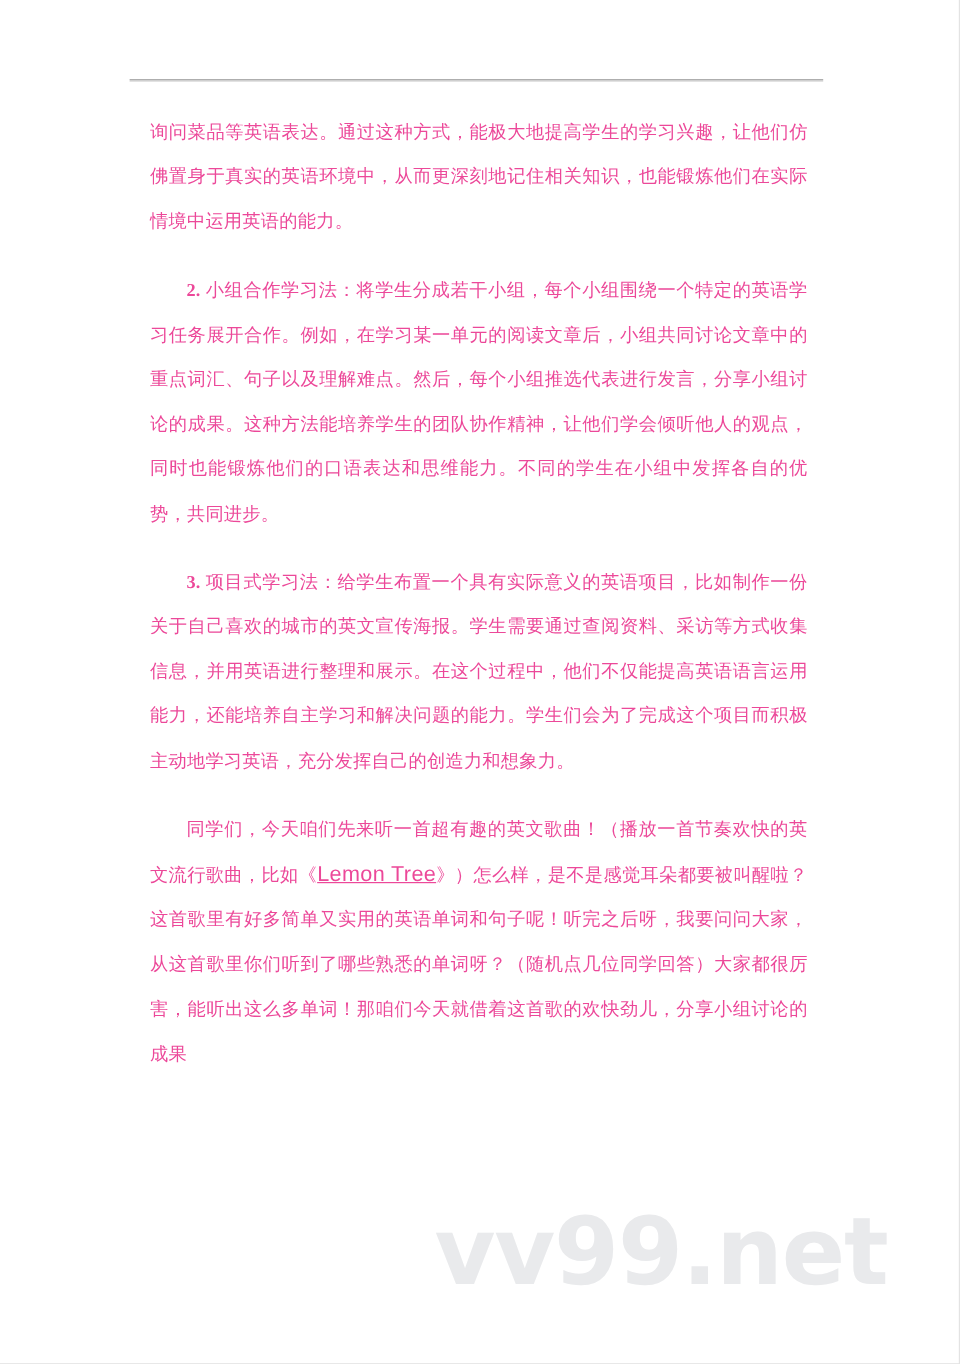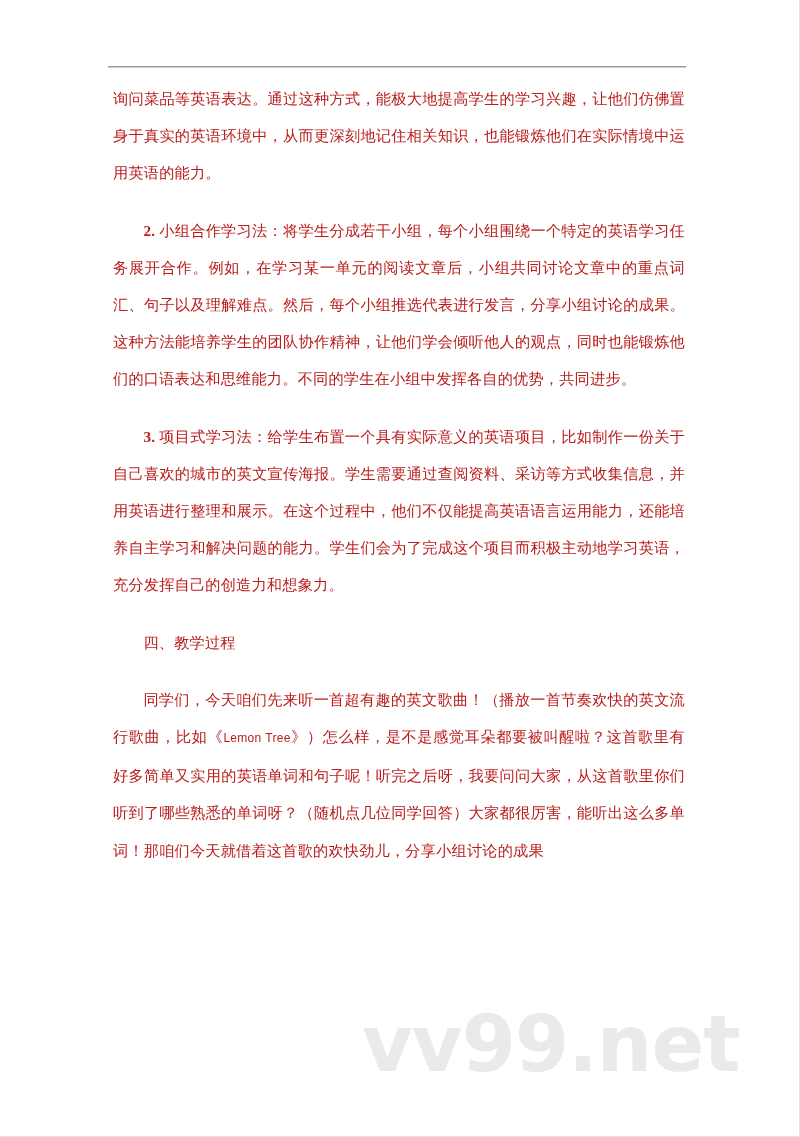--- a/index.html
+++ b/index.html
@@ -46,44 +46,45 @@
   }
 
   .content {
     position: absolute;
     left: 113px;
     top: 80px;
     width: 572px;
   }
 
   p.para {
-    margin: 0;
+    margin: 12px;
     padding: 0;
     font-size: 15.2px;
     line-height: 37.2px;
-    color: #b91c1c;
+    color: #ec4899;
     text-align: justify;
     text-justify: inter-ideograph;
     letter-spacing: 0.2px;
     font-family: "Liberation Serif", "DejaVu Serif", serif;
   }
   p.para.indent {
     text-indent: 2em;
   }
   p.para.gap {
     margin-top: 20px;
   }
   p.para.heading {
     text-indent: 2em;
     text-align: left;
   }
   .latin {
     font-family: "Liberation Sans", "DejaVu Sans", sans-serif;
-    font-size: 12px;
+    font-size: 18px;
     letter-spacing: 0.3px;
+    text-decoration: underline;
   }
   .num {
     font-family: "Liberation Serif", "DejaVu Serif", serif;
     font-weight: 700;
   }
 </style>
 </head>
 <body>
 
 <div class="page">
@@ -91,21 +92,20 @@
   <div class="header-rule"></div>
 
   <div class="content">
 
     <p class="para">询问菜品等英语表达。通过这种方式，能极大地提高学生的学习兴趣，让他们仿佛置身于真实的英语环境中，从而更深刻地记住相关知识，也能锻炼他们在实际情境中运用英语的能力。</p>
 
     <p class="para indent gap"><span class="num">2.</span><span> 小组合作学习法：将学生分成若干小组，每个小组围绕一个特定的英语学习任务展开合作。例如，在学习某一单元的阅读文章后，小组共同讨论文章中的重点词汇、句子以及理解难点。然后，每个小组推选代表进行发言，分享小组讨论的成果。这种方法能培养学生的团队协作精神，让他们学会倾听他人的观点，同时也能锻炼他们的口语表达和思维能力。不同的学生在小组中发挥各自的优势，共同进步。</span></p>
 
     <p class="para indent gap"><span class="num">3.</span><span> 项目式学习法：给学生布置一个具有实际意义的英语项目，比如制作一份关于自己喜欢的城市的英文宣传海报。学生需要通过查阅资料、采访等方式收集信息，并用英语进行整理和展示。在这个过程中，他们不仅能提高英语语言运用能力，还能培养自主学习和解决问题的能力。学生们会为了完成这个项目而积极主动地学习英语，充分发挥自己的创造力和想象力。</span></p>
 
-    <p class="para heading gap">四、教学过程</p>
 
 
     <p class="para indent gap"><span>同学们，今天咱们先来听一首超有趣的英文歌曲！（播放一首节奏欢快的英文流行歌曲，比如《</span><span class="latin">Lemon Tree</span><span>》）怎么样，是不是感觉耳朵都要被叫醒啦？这首歌里有好多简单又实用的英语单词和句子呢！听完之后呀，我要问问大家，从这首歌里你们听到了哪些熟悉的单词呀？（随机点几位同学回答）大家都很厉害，能听出这么多单词！那咱们今天就借着这首歌的欢快劲儿，分享小组讨论的成果</span></p>
 
   </div>
 
   <div class="watermark">vv99.net</div>
 
 </div>
 

